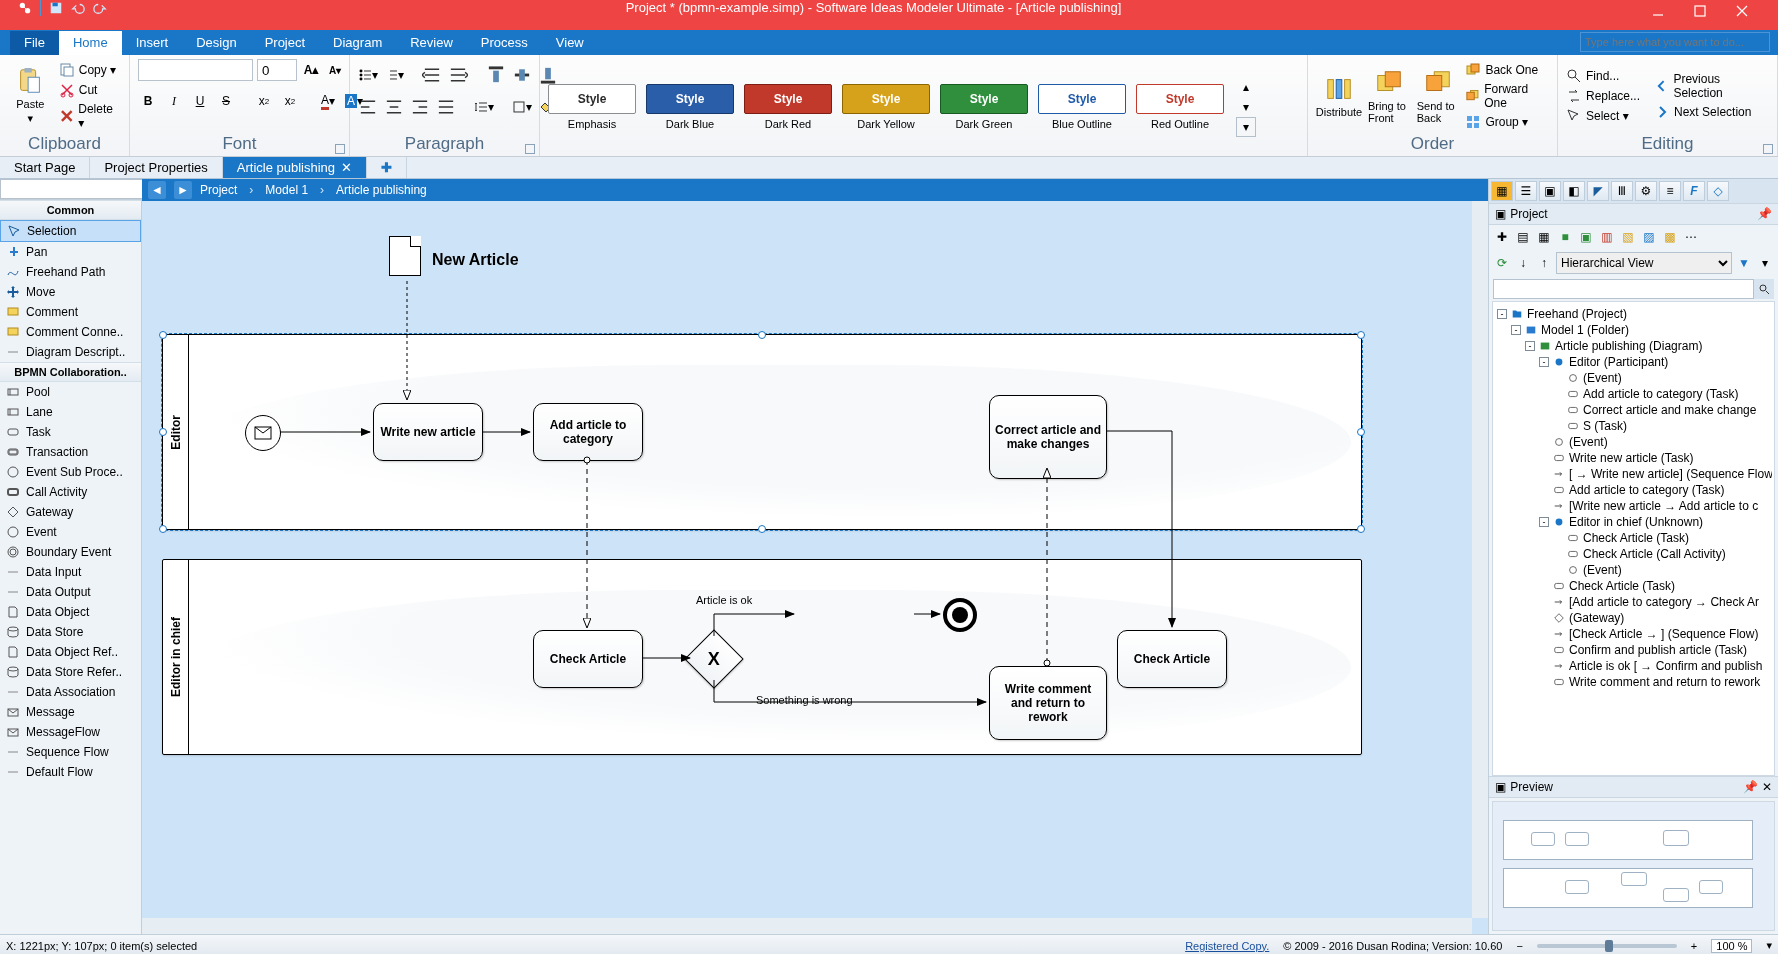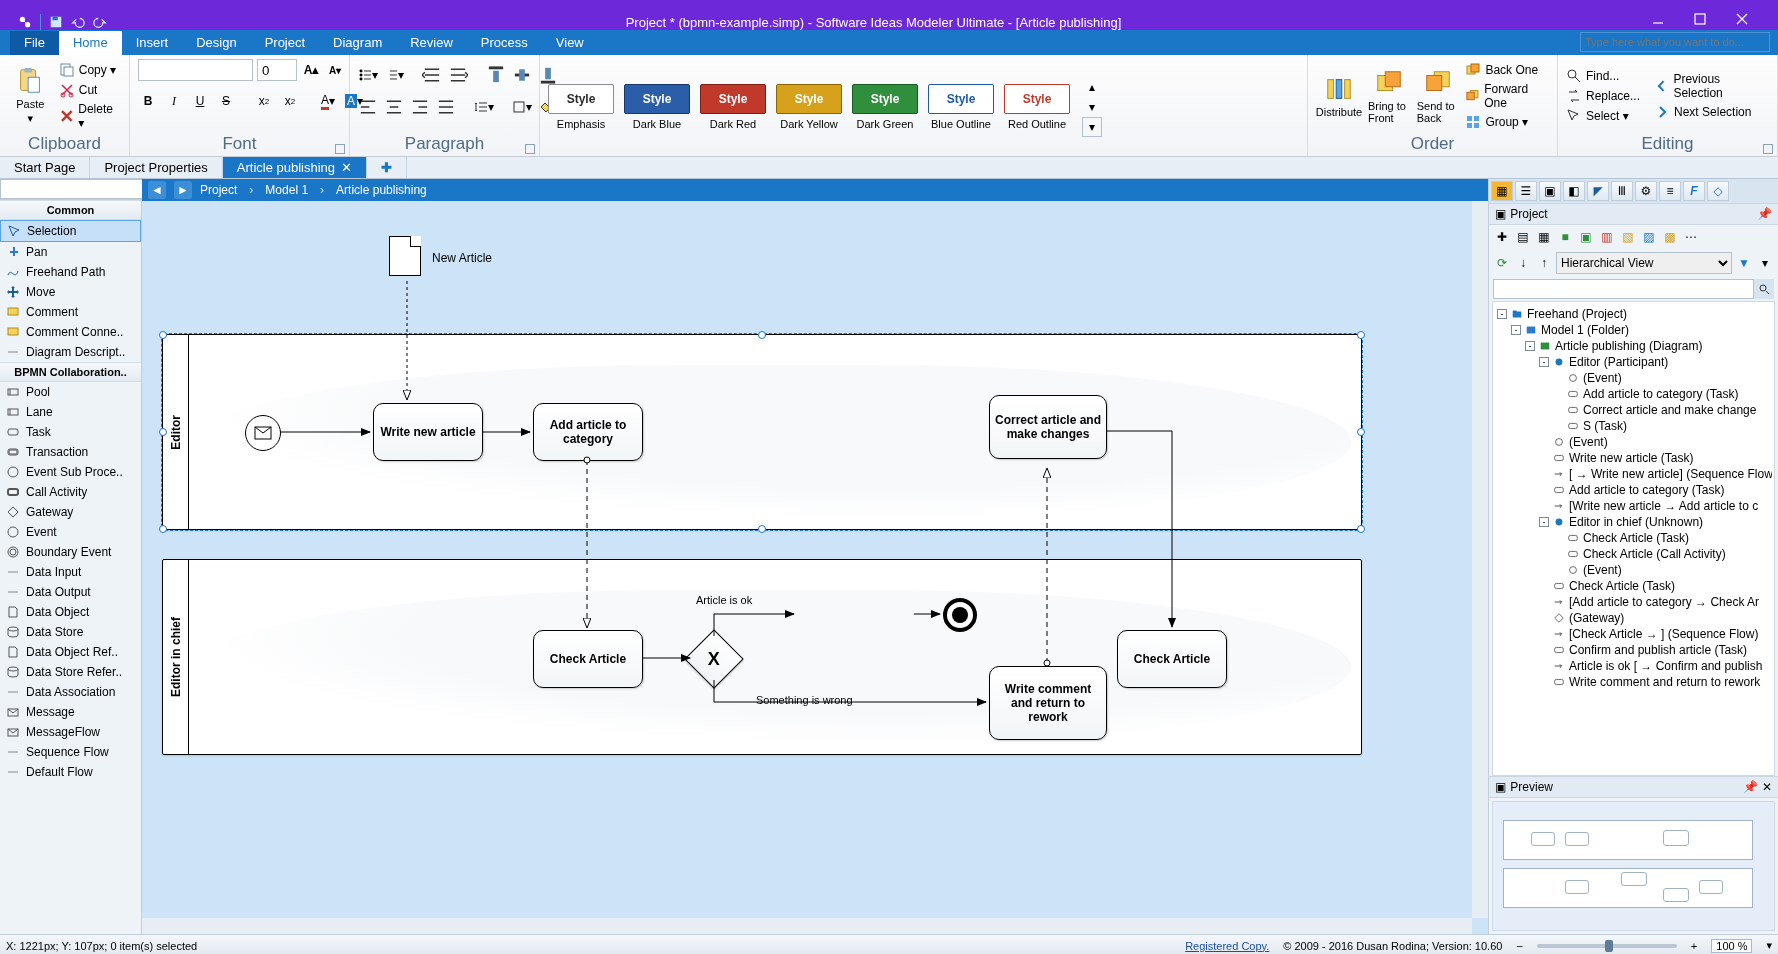--- a/index.html
+++ b/index.html
@@ -1,19 +1,19 @@
 <!DOCTYPE html>
 <html><head>
 <meta charset="utf-8">
 <style>
 * { margin:0; padding:0; box-sizing:border-box; font-family:"Segoe UI",Tahoma,sans-serif; }
 body { width:1778px; height:954px; background:#fff; font-size:12px; overflow:hidden; }
 
 
-.titlebar { height:30px; background:#6d28d9; color:#fff; display:flex; align-items:flex-end; padding:0 18px; }
+.titlebar { height:30px; background:#ef4444; color:#fff; display:flex; align-items:flex-start; padding:0 18px; }
 .titlebar .qat { display:flex; gap:8px; align-items:center; }
 .titlebar .qat svg { width:14px; height:14px; fill:#cfe6fb; }
 .titlebar .title { flex:1; text-align:center; font-size:13px; }
 .titlebar .wc { display:flex; gap:6px; }
 .titlebar .wc div { width:36px; height:22px; display:flex; align-items:center; justify-content:center; }
 .titlebar .wc svg { width:12px; height:12px; fill:none; stroke:#fff; stroke-width:1.2; }
 
 
 .ribbon-tabs { height:25px; background:#1a76c6; display:flex; align-items:flex-end; padding-left:10px; position:relative; }
 .ribbon-tabs .tab { padding:4px 14px 5px; color:#fff; font-size:13px; cursor:pointer; }
@@ -32,21 +32,21 @@
 .big-btn svg { width:30px; height:30px; }
 .small-col { display:flex; flex-direction:column; gap:4px; }
 .small-row { display:flex; align-items:center; gap:4px; font-size:12px; }
 .small-row svg, .icon16 { width:16px; height:16px; }
 
 .font-name { width:115px; height:22px; border:1px solid #b8c2cc; background:#fff; }
 .font-size { width:40px; height:22px; border:1px solid #b8c2cc; background:#fff; text-align:left; padding-left:4px; }
 .btnrow { display:flex; gap:6px; margin-top:6px; }
 .ico-btn { width:20px; height:20px; display:flex; align-items:center; justify-content:center; }
 
-.style-box { width:66px; height:30px; display:flex; align-items:center; justify-content:center; font-weight:bold; font-size:12px; border:1px solid #777; border-radius:2px; color:#fff; }
+.style-box { width:88px; height:30px; display:flex; align-items:center; justify-content:center; font-weight:bold; font-size:12px; border:1px solid #777; border-radius:2px; color:#fff; }
 .style-pair { display:flex; flex-direction:column; align-items:center; gap:4px; font-size:11px; }
 .styles-row { display:flex; gap:10px; }
 
 
 .doc-tabs { height:22px; background:#e7eef5; display:flex; border-bottom:1px solid #b4c6d6; }
 .doc-tab { padding:3px 14px; font-size:13px; border-right:1px solid #c8d5e1; background:#e7eef5; position:relative; }
 .doc-tab.active { background:#1a76c6; color:#fff; }
 .doc-tab .x { margin-left:6px; }
 .doc-tab.plus { color:#1a76c6; font-weight:bold; }
 
@@ -81,21 +81,21 @@
 
 .task { position:absolute; border:1.5px solid #000; border-radius:10px; background:linear-gradient(#fff,#f2f5f7); display:flex; align-items:center; justify-content:center; font-size:12px; font-weight:bold; text-align:center; padding:4px; box-shadow:1px 1px 2px rgba(0,0,0,.2); }
 .evt { position:absolute; border:1.5px solid #000; border-radius:50%; background:#fff; display:flex; align-items:center; justify-content:center; }
 .evt.msg svg { width:18px; height:14px; }
 .evt.end { border:4px solid #000; }
 .evt.end .inner { width:16px; height:16px; background:#000; border-radius:50%; }
 .gateway { position:absolute; width:42px; height:42px; transform:rotate(45deg); background:linear-gradient(#fff,#f0f3f6); border:1.5px solid #000; display:flex; align-items:center; justify-content:center; box-shadow:1px 1px 2px rgba(0,0,0,.2);}
 .gateway span{ transform:rotate(-45deg); font-weight:bold; font-size:18px; }
 .data-obj { position:absolute; width:32px; height:40px; background:#fff; border:1.5px solid #000; }
 .data-obj::before { content:""; position:absolute; right:-1px; top:-1px; width:10px; height:10px; background:#fff; border-left:1.5px solid #000; border-bottom:1.5px solid #000; }
-.canvas-label { position:absolute; font-size:12px; font-weight:normal; }
+.canvas-label { position:absolute; font-size:16px; font-weight:bold; }
 .flow-label { position:absolute; font-size:11px; }
 
 .scroll-v { position:absolute; right:0; top:0; bottom:16px; width:16px; background:#e6edf3; }
 .scroll-h { position:absolute; left:0; right:16px; bottom:0; height:16px; background:#e6edf3; }
 
 .svg-conn { position:absolute; left:0; top:0; pointer-events:none; }
 
 
 .right { width:290px; background:#eef3f8; border-left:1px solid #c1cfdb; display:flex; flex-direction:column; }
 .right .tabstrip { height:24px; background:#d8e4ef; display:flex; gap:2px; padding:2px; }
@@ -676,21 +676,21 @@
           <div class="lane-body">
             <div class="bg-shape"></div>
             <div class="evt msg" style="left:56px; top:80px; width:36px; height:36px;">
                 <svg viewBox="0 0 18 14">
                   <rect x="1" y="1" width="16" height="12" fill="#fff" stroke="#000"></rect>
                   <path d="M1 1l8 6 8-6" fill="none" stroke="#000"></path>
                 </svg>
               </div>
             <div class="task" style="left:184px; top:68px; width:110px; height:58px;">Write new article</div>
             <div class="task" style="left:344px; top:68px; width:110px; height:58px;">Add article to category</div>
-            <div class="task" style="left:800px; top:60px; width:118px; height:64px;">Correct article and make changes</div>
+            <div class="task" style="left:800px; top:60px; width:118px; height:84px;">Correct article and make changes</div>
           </div>
 
           <div class="handle" style="left:-4px;top:-4px;"></div>
             <div class="handle" style="right:-4px;top:-4px;"></div>
           <div class="handle" style="left:-4px;bottom:-4px;"></div>
             <div class="handle" style="right:-4px;bottom:-4px;"></div>
           <div class="handle" style="left:50%;top:-4px;margin-left:-4px;"></div>
             <div class="handle" style="left:50%;bottom:-4px;margin-left:-4px;"></div>
           <div class="handle" style="top:50%;left:-4px;margin-top:-4px;"></div>
             <div class="handle" style="top:50%;right:-4px;margin-top:-4px;"></div>

